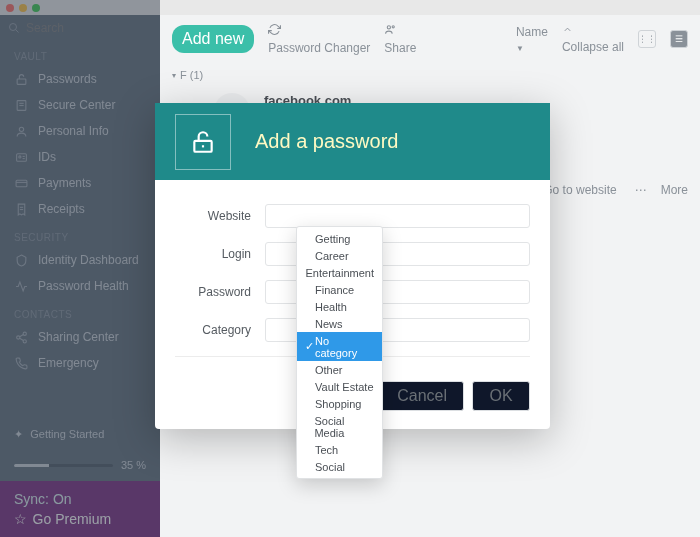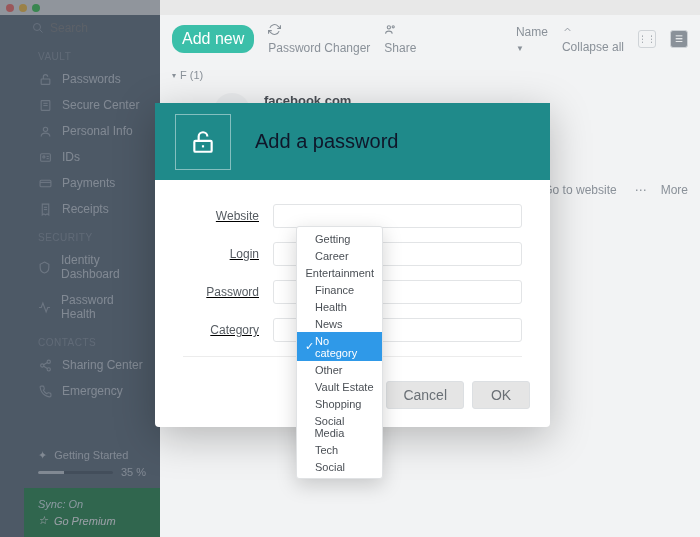--- a/index.html
+++ b/index.html
@@ -5,32 +5,32 @@
 * { margin: 0; padding: 0; box-sizing: border-box; font-family: -apple-system, BlinkMacSystemFont, "Segoe UI", Helvetica, Arial, sans-serif; }
 body { width: 700px; height: 537px; overflow: hidden; background: #f0f1f2; position: relative; }
 
 
 .titlebar { height: 15px; background: #e8e8e8; display: flex; align-items: center; padding-left: 6px; gap: 5px; }
 .dot { width: 8px; height: 8px; border-radius: 50%; }
 .dot.r { background: #ff5f57; } .dot.y { background: #febc2e; } .dot.g { background: #28c840; }
 
 
 .app { display: flex; height: 522px; }
-.sidebar { width: 160px; background: #566472; color: #c7ced5; display: flex; flex-direction: column; font-size: 12px; padding-left: 24px; }
+.sidebar { width: 160px; background: #566472; color: #c7ced5; display: flex; flex-direction: column; font-size: 12px; }
 .search-row { padding: 6px 8px; display: flex; align-items: center; gap: 6px; color: #8a96a2; }
 .search-input { background: transparent; border: none; color: #c7ced5; font-size: 12px; outline: none; flex: 1; }
 .sb-section { padding: 10px 14px 4px; font-size: 10px; letter-spacing: 0.5px; color: #7f8b97; text-transform: uppercase; }
 .sb-item { display: flex; align-items: center; gap: 10px; padding: 6px 14px; cursor: pointer; color: #c7ced5; }
 .sb-item .icon { width: 14px; display: flex; justify-content: center; color: #9aa5b0; }
 .sb-spacer { flex: 1; }
 .getting-started { padding: 10px 14px; font-size: 11px; color: #c7ced5; }
-.progress-row { display: flex; align-items: center; gap: 8px; margin-top: 4px; }
+.progress-row { display: flex; align-items: center; gap: 8px; margin-top: 18px; }
 .progress { flex: 1; height: 3px; background: #3f4d5a; border-radius: 2px; overflow: hidden; }
 .progress-fill { height: 100%; background: #c7ced5; width: 35%; }
-.sync-block { background: #15803d; padding: 10px 14px; color: #d9f0f0; font-size: 11px; font-style: italic; }
+.sync-block { background: #701a75; padding: 10px 14px; color: #d9f0f0; font-size: 14px; }
 .sync-block .premium { display: flex; align-items: center; gap: 6px; margin-top: 4px; color: #fff; }
 
 
 .main { flex: 1; background: #f2f3f4; display: flex; flex-direction: column; position: relative; }
 .toolbar { display: flex; align-items: center; padding: 8px 12px; gap: 14px; font-size: 12px; color: #8a9199; }
 .btn-add { background: #3bbfa9; color: #fff; border: none; border-radius: 12px; padding: 5px 10px; font-size: 16px; cursor: pointer; }
 .tool-item { display: flex; gap: 5px; cursor: pointer; flex-direction: column; }
 .tool-right { margin-left: auto; display: flex; align-items: center; gap: 14px; }
 .icon-btn { width: 18px; height: 18px; border: 1px solid #cfd3d7; border-radius: 3px; display: flex; align-items: center; justify-content: center; font-size: 9px; color: #8a9199; cursor: pointer; }
 
@@ -43,28 +43,28 @@
 .detail-actions { position: absolute; right: 12px; top: 168px; display: flex; gap: 18px; font-size: 12px; color: #8a9199; }
 .det-act { display: flex; align-items: center; gap: 14px; cursor: pointer; }
 
 
 .overlay { position: absolute; left: 0; top: 0; width: 160px; height: 100%; background: rgba(71,81,92,0.55); pointer-events: none; }
 
 
 .modal { position: absolute; left: 155px; top: 103px; width: 395px; background: #fff; border-radius: 4px; box-shadow: 0 10px 40px rgba(0,0,0,0.25); overflow: visible; }
 .modal-header { background: #1f8a8a; height: 77px; display: flex; align-items: center; padding: 0 20px; gap: 24px; }
 .header-iconbox { width: 56px; height: 56px; border: 1px solid rgba(255,255,255,0.45); display: flex; align-items: center; justify-content: center; }
-.modal-title { color: #0f172a; font-size: 20px; font-weight: 400; }
-.modal-body { padding: 24px 28px 8px; text-decoration: underline; }
+.modal-title { color: #fef9c3; font-size: 20px; font-weight: 400; }
+.modal-body { padding: 24px 20px 8px; }
 .form-row { display: flex; align-items: center; margin-bottom: 14px; font-size: 12px; }
 .form-label { width: 90px; text-align: right; padding-right: 14px; color: #555b61; }
 .form-field { flex: 1; height: 24px; border: 1px solid #e2e4e6; border-radius: 3px; }
 .modal-divider { height: 1px; background: #ececec; margin: 12px 0; }
 .modal-footer { display: flex; justify-content: flex-end; gap: 8px; padding: 4px 20px 18px; }
-.btn-flat { border: 1px solid #dcdfe2; background: #e5e5e5; color: #6a7076; font-size: 14px; padding: 5px 16px; border-radius: 3px; cursor: pointer; min-width: 58px; }
+.btn-flat { border: 1px solid #dcdfe2; background: #0f172a; color: #6a7076; font-size: 16px; padding: 5px 16px; border-radius: 3px; cursor: pointer; min-width: 58px; }
 
 
 .dropdown { position: absolute; left: 296px; top: 226px; width: 87px; background: #fff; border: 1px solid #e0e2e4; border-radius: 3px; box-shadow: 0 6px 20px rgba(0,0,0,0.18); font-size: 11px; color: #4a4f55; z-index: 50; padding: 3px 0; }
 .dd-item { padding: 2.5px 8px; cursor: pointer; display: flex; align-items: center; }
 .dd-item.selected { background: #2f99e8; color: #fff; }
 .dd-check { width: 10px; display: inline-block; }
 
 svg { display: block; }
 </style>
 </head>

